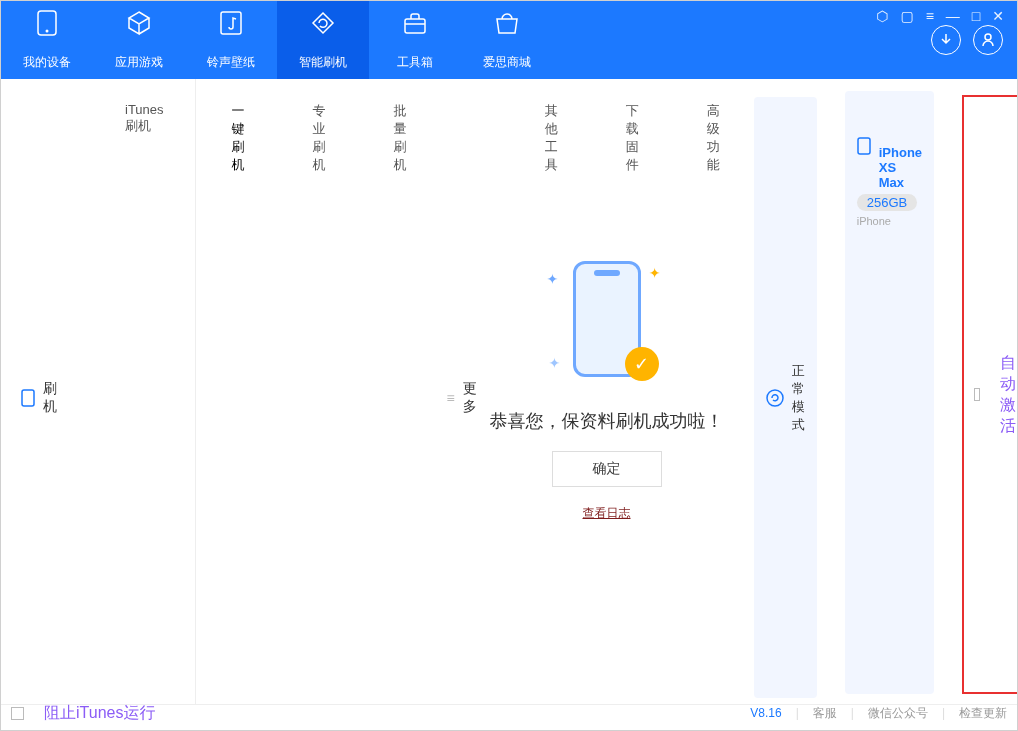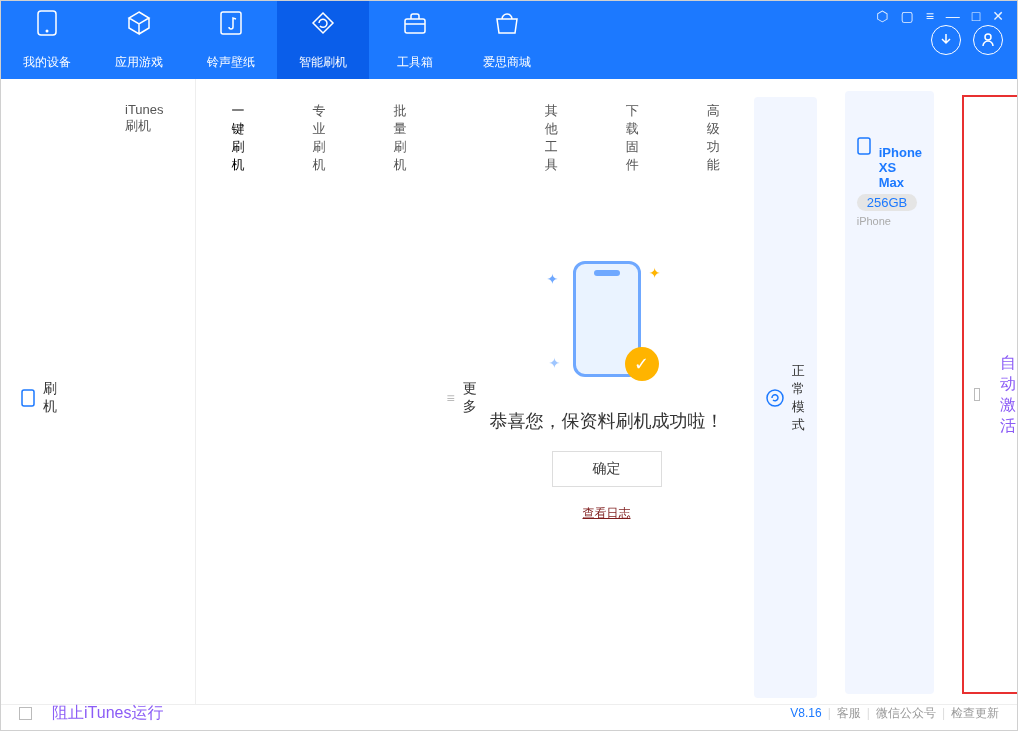--- a/index.html
+++ b/index.html
@@ -44,22 +44,22 @@
 .phone-illust { position: relative; width: 120px; height: 130px; }
 .phone-body { width: 68px; height: 116px; border: 3px solid #6fa8ff; border-radius: 12px; background: #eaf3ff; margin: 0 auto; position: relative; }
 .phone-notch { position: absolute; top: 6px; left: 50%; transform: translateX(-50%); width: 26px; height: 6px; background: #6fa8ff; border-radius: 3px; }
 .check-badge { position: absolute; right: 8px; bottom: 10px; width: 34px; height: 34px; background: #ffb400; border-radius: 50%; display: flex; align-items: center; justify-content: center; color: #fff; font-size: 18px; }
 .sparkle { position: absolute; color: #6fa8ff; font-size: 14px; }
 .msg { font-size: 18px; color: #333; }
 .ok-btn { padding: 8px 40px; border: 1px solid #ddd; background: #fff; font-size: 14px; color: #444; cursor: pointer; }
 .log-link { font-size: 12px; color: #7f1d1d; cursor: pointer; text-decoration: underline; }
 
 
-.footer { height: 17px; border-top: 1px solid #eee; display: flex; align-items: center; padding: 0 18px; font-size: 12px; color: #999; }
-.footer-right { margin-left: auto; display: flex; align-items: center; gap: 6px; }
+.footer { height: 17px; border-top: 1px solid #eee; display: flex; align-items: center; padding: 0 10px; font-size: 12px; color: #999; }
+.footer-right { margin-left: auto; display: flex; align-items: center; gap: 14px; }
 .footer-sep { color: #ddd; }
 
 svg { display: block; }
 </style>
 </head>
 <body>
 
 <div class="header">
   <div class="nav-tabs">
     <div class="nav-tab">

